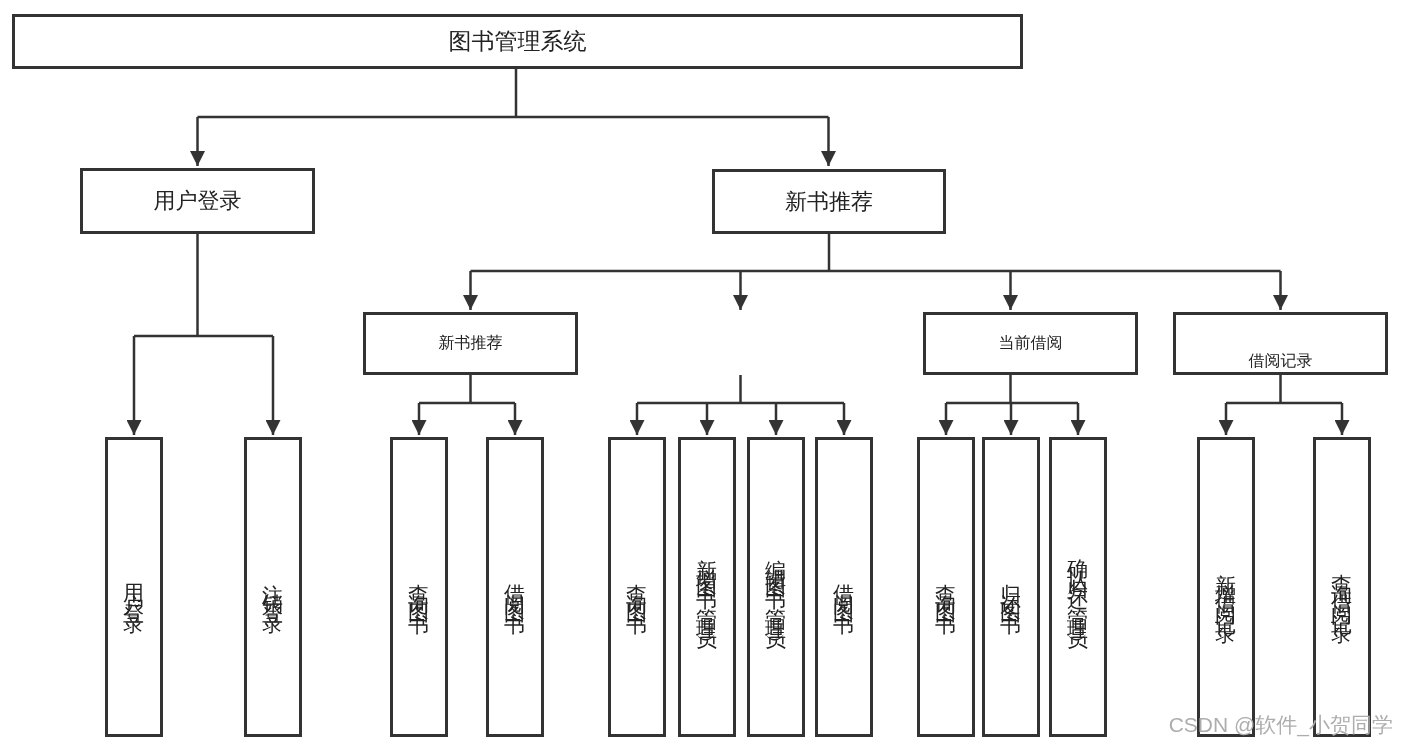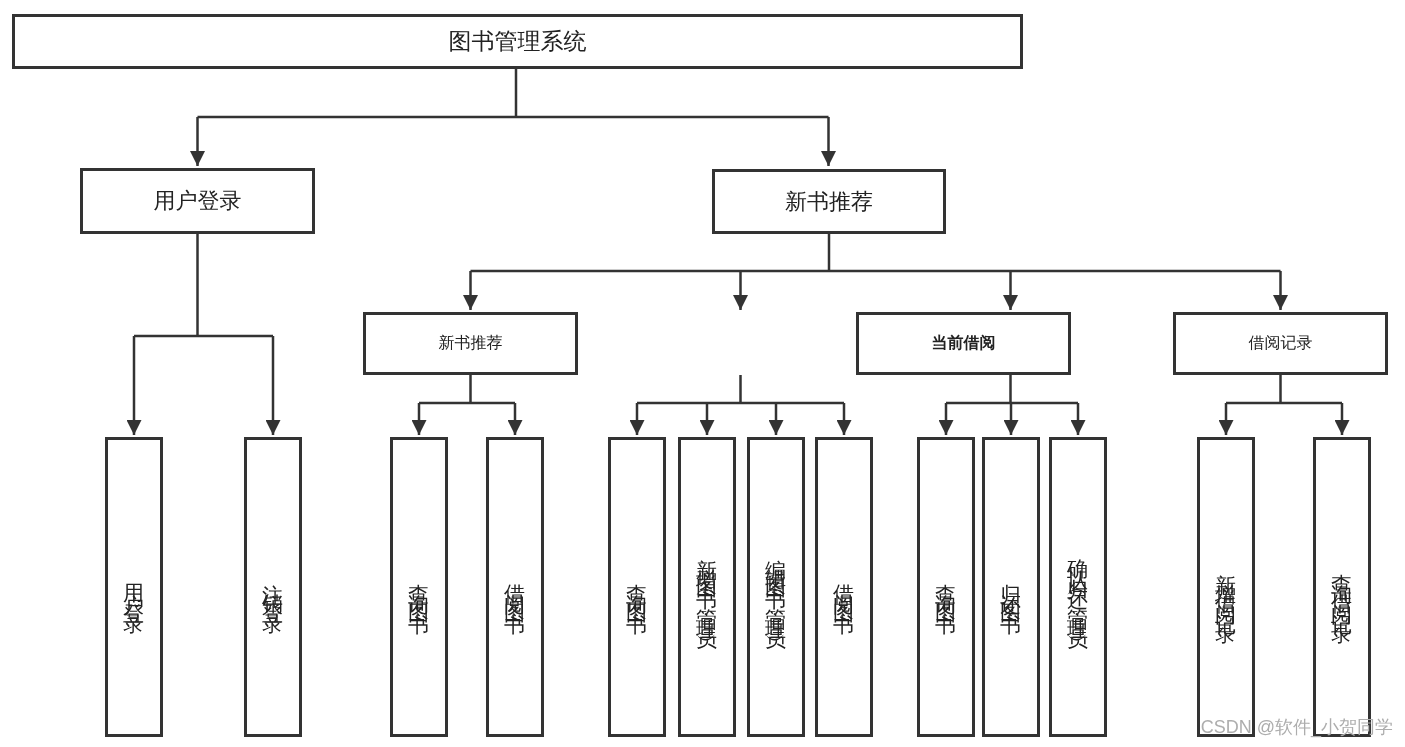--- a/index.html
+++ b/index.html
@@ -32,22 +32,22 @@
     justify-content: center;
     color: #222222;
   }
   .root-box   { left: 12px;  top: 14px;  width: 1011px; height: 55px; font-size: 23px; }
   .l2-box     { top: 168px;  width: 235px; height: 66px; font-size: 22px; }
   .l2-0       { left: 80px; }
   .l2-1       { left: 712px; width: 234px; height: 65px; top: 169px; }
   .l3-box     { top: 312px;  width: 215px; height: 63px; font-size: 16px; }
   .l3-0 { left: 363px; }
   .l3-1 { left: 633px; }
-  .l3-2 { left: 856px; font-weight: bold; }
-  .l3-3 { left: 1173px; }
+  .l3-2 { left: 923px; }
+  .l3-3 { left: 1173px; align-items: flex-end; }
   .leaf-box   { top: 437px;  width: 58px; height: 300px; font-size: 21px; }
   .leaf-box .vlabel {
     writing-mode: vertical-rl;
     text-orientation: mixed;
     letter-spacing: 10px;
     line-height: 1;
     white-space: nowrap;
   }
   .lf-0  { left: 105px; }
   .lf-1  { left: 244px; }
@@ -59,21 +59,21 @@
   .lf-7  { left: 815px; }
   .lf-8  { left: 917px; }
   .lf-9  { left: 982px; }
   .lf-10 { left: 1049px; }
   .lf-11 { left: 1197px; }
   .lf-12 { left: 1313px; }
   .watermark {
     position: absolute;
     right: 12px;
     bottom: 8px;
-    font-size: 18px;
+    font-size: 21px;
     color: #adadad;
     z-index: 10;
     white-space: nowrap;
   }
 </style>
 </head>
 <body>
 
 <div id="canvas">
 

